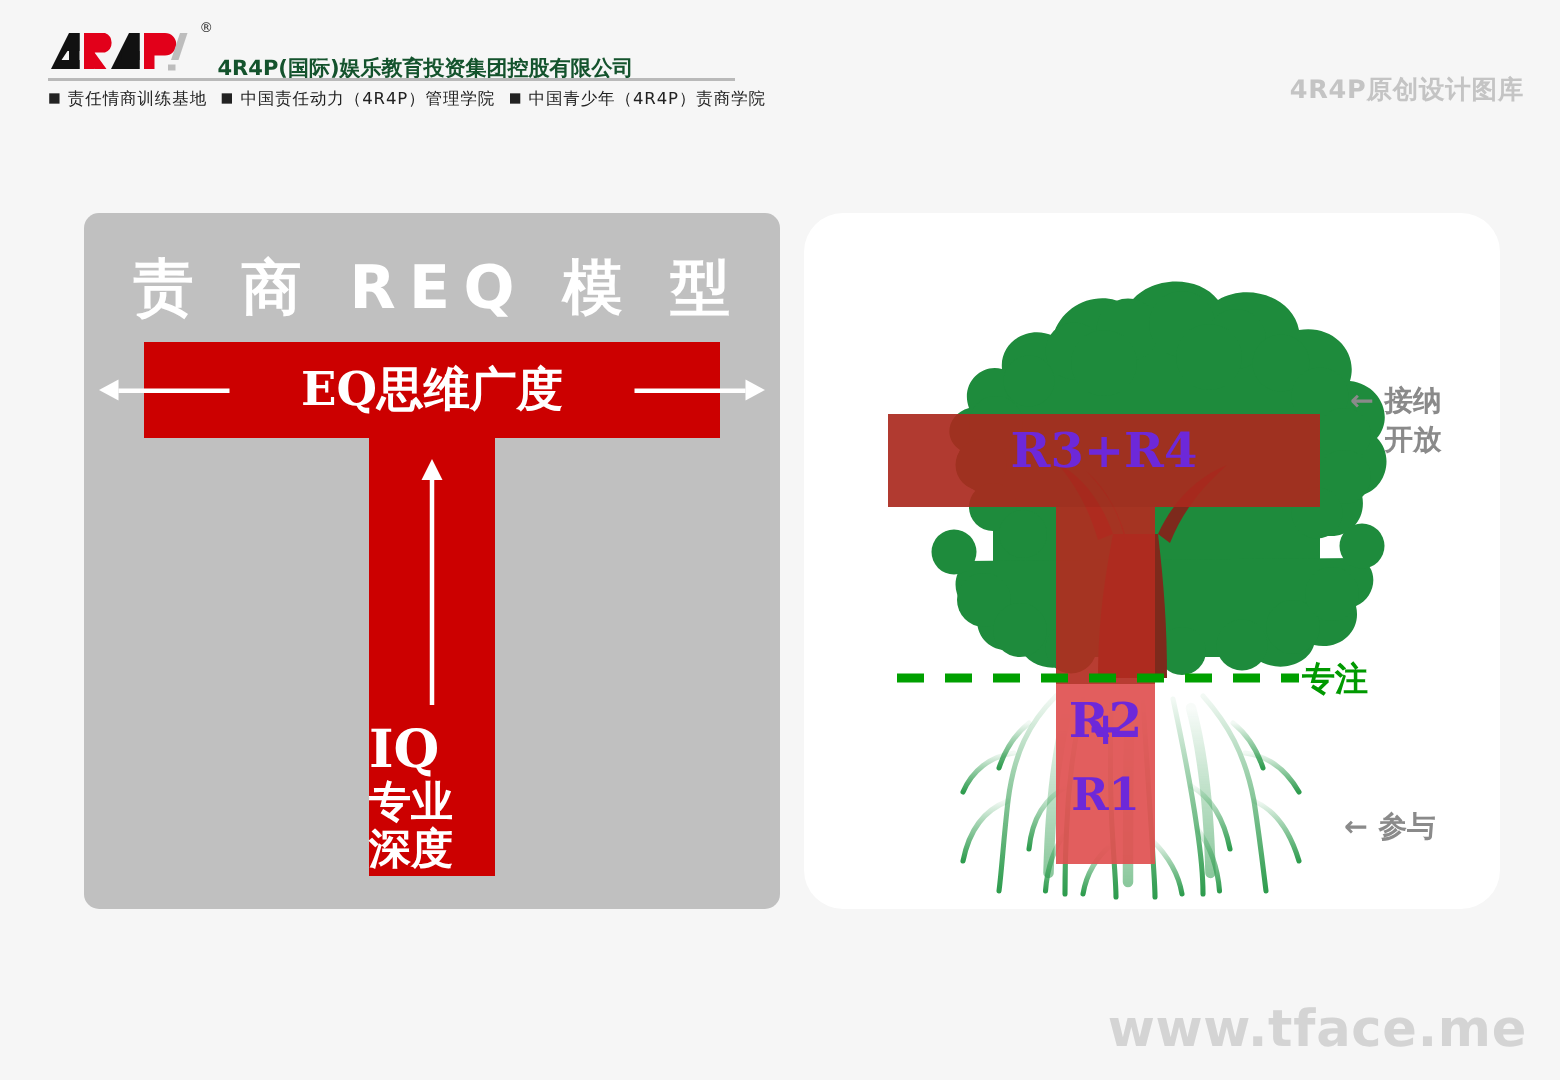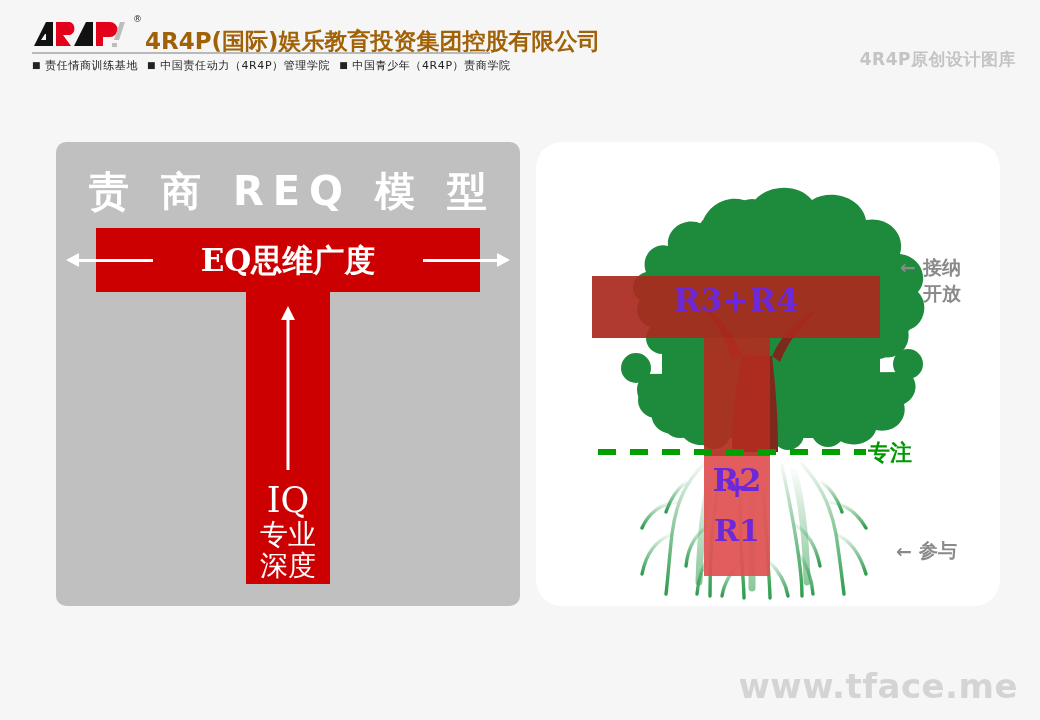--- a/index.html
+++ b/index.html
@@ -17,21 +17,21 @@
   #brand-block { position: absolute; left: 32px; top: 12px; width: 460px; }
   #brand-row { display: flex; align-items: flex-end; height: 42px; }
 
   #logo-mark { position: relative; width: 100px; height: 34px; flex: 0 0 auto; }
   #logo-mark svg { display: block; }
   #logo-reg {
     font-size: 9px; color: #333; margin-left: 1px; align-self: flex-start;
     margin-top: 2px; font-family: "DejaVu Sans", sans-serif;
   }
   #brand-cn {
-    font-size: 23px; font-weight: bold; color: #a16207;
+    font-size: 14px; font-weight: bold; color: #14532d;
     letter-spacing: 0px; white-space: nowrap; margin-left: 3px;
     font-family: "DejaVu Sans", sans-serif; line-height: 1;
     position: relative; top: -1px;
   }
   #brand-rule {
     position: absolute; left: 32px; top: 52px; width: 458px; height: 2px;
     background: #b9b9b9;
   }
   #brand-sub {
     position: absolute; left: 32px; top: 58px; width: 470px;
@@ -98,22 +98,22 @@
     position: absolute; left: 50%; top: 12px; transform: translateX(-50%);
     width: 3px; height: 152px; background: #fff;
   }
   #iq-arrow .head {
     position: absolute; left: 50%; top: 0; transform: translateX(-50%);
     width: 0; height: 0;
     border-left: 7px solid transparent; border-right: 7px solid transparent;
     border-bottom: 14px solid #fff;
   }
   #iq-text {
-    position: absolute; left: 0; top: 190px; width: 84px; text-align: center;
-    color: #fff; font-family: "DejaVu Serif", serif; font-weight: normal;
+    position: absolute; left: 0; top: 190px; width: 84px; 
+    color: #fff; font-family: "DejaVu Serif", serif; font-weight: bold;
   }
   #iq-text .iq { font-size: 35px; line-height: 1.05; display: block; }
   #iq-text .cn { font-size: 28px; line-height: 1.12; display: block; }
 
   
   #right-panel {
     position: absolute; left: 536px; top: 142px; width: 464px; height: 464px;
     background: #ffffff; border-radius: 26px; overflow: hidden;
   }
   #tree-svg { position: absolute; left: 0; top: 0; }

